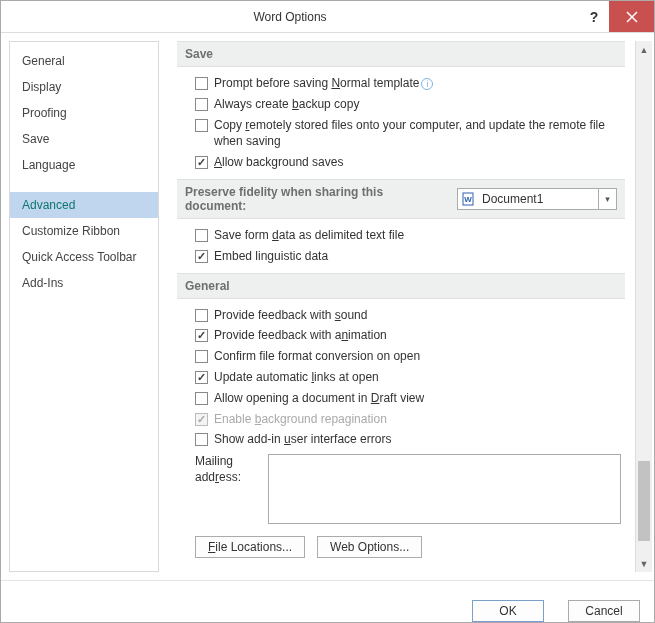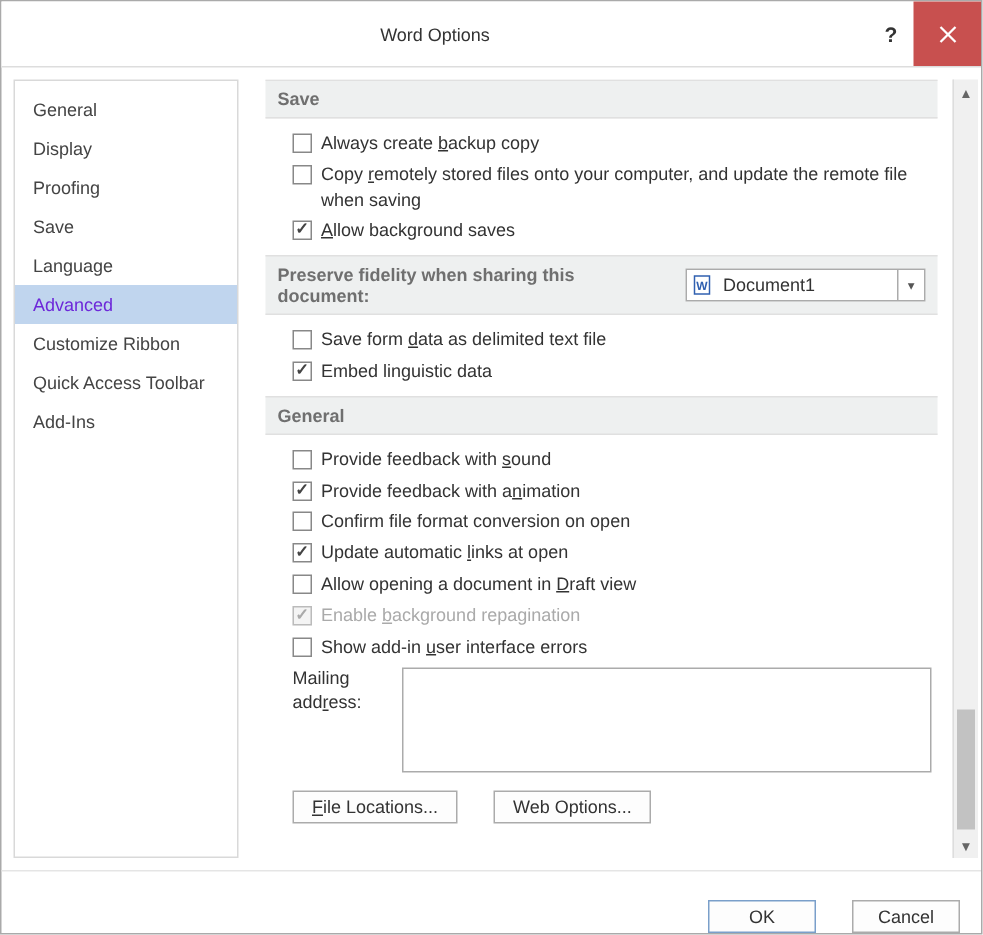--- a/index.html
+++ b/index.html
@@ -13,21 +13,21 @@
   .window {
     width: 655px;
     height: 623px;
     border: 1px solid #aaa;
     display: flex;
     flex-direction: column;
     background: #fff;
     position: relative;
   }
   .titlebar {
-    height: 44px;
+    height: 32px;
     background: #fff;
     display: flex;
     align-items: center;
     border-bottom: 1px solid #ddd;
     position: relative;
   }
   .titlebar-title {
     flex: 1;
     text-align: center;
     font-size: 12px;
@@ -69,21 +69,22 @@
     margin: 8px 0 8px 8px;
     border: 1px solid #d9d9d9;
   }
   .sidebar-item {
     padding: 6px 12px;
     cursor: pointer;
     color: #444;
   }
   .sidebar-item.selected {
     background: #c0d5ee;
-    color: #6d28d9;
+    color: #0f766e;
+    margin-top: 14px;
   }
   
   .panel-wrap {
     flex: 1;
     display: flex;
     margin: 8px 2px 8px 8px;
     min-width: 0;
   }
   .panel {
     flex: 1;
@@ -210,21 +211,21 @@
   .mailing-label { width: 56px; line-height:1.3; }
   .mailing-box {
     flex: 1;
     height: 70px;
     border: 1px solid #ababab;
     background: #fff;
   }
   
   .btn-row {
     display: flex;
-    gap: 24px;
+    gap: 12px;
     padding: 8px 4px 4px 18px;
   }
   .btn {
     border: 1px solid #ababab;
     background: #fdfdfd;
     padding: 3px 12px;
     font-size: 12px;
     font-family: inherit;
     cursor: pointer;
     text-decoration: none;
@@ -276,20 +277,24 @@
       <div class="sidebar-item">Add-Ins</div>
     </div>
 
     <div class="panel-wrap">
       <div class="panel">
 
         <div class="section-header first">Save</div>
 
         <div class="row">
           <span class="cb"></span>
+          <span class="row-label"><span>Prompt before saving <u>N</u>ormal template</span><span class="info-icon">i</span></span>
+        </div>
+        <div class="row">
+          <span class="cb"></span>
           <span class="row-label">Always create <u>b</u>ackup copy</span>
         </div>
         <div class="row">
           <span class="cb"></span>
           <span class="row-label">Copy <u>r</u>emotely stored files onto your computer, and update the remote file when saving</span>
         </div>
         <div class="row">
           <span class="cb checked"></span>
           <span class="row-label"><u>A</u>llow background saves</span>
         </div>

